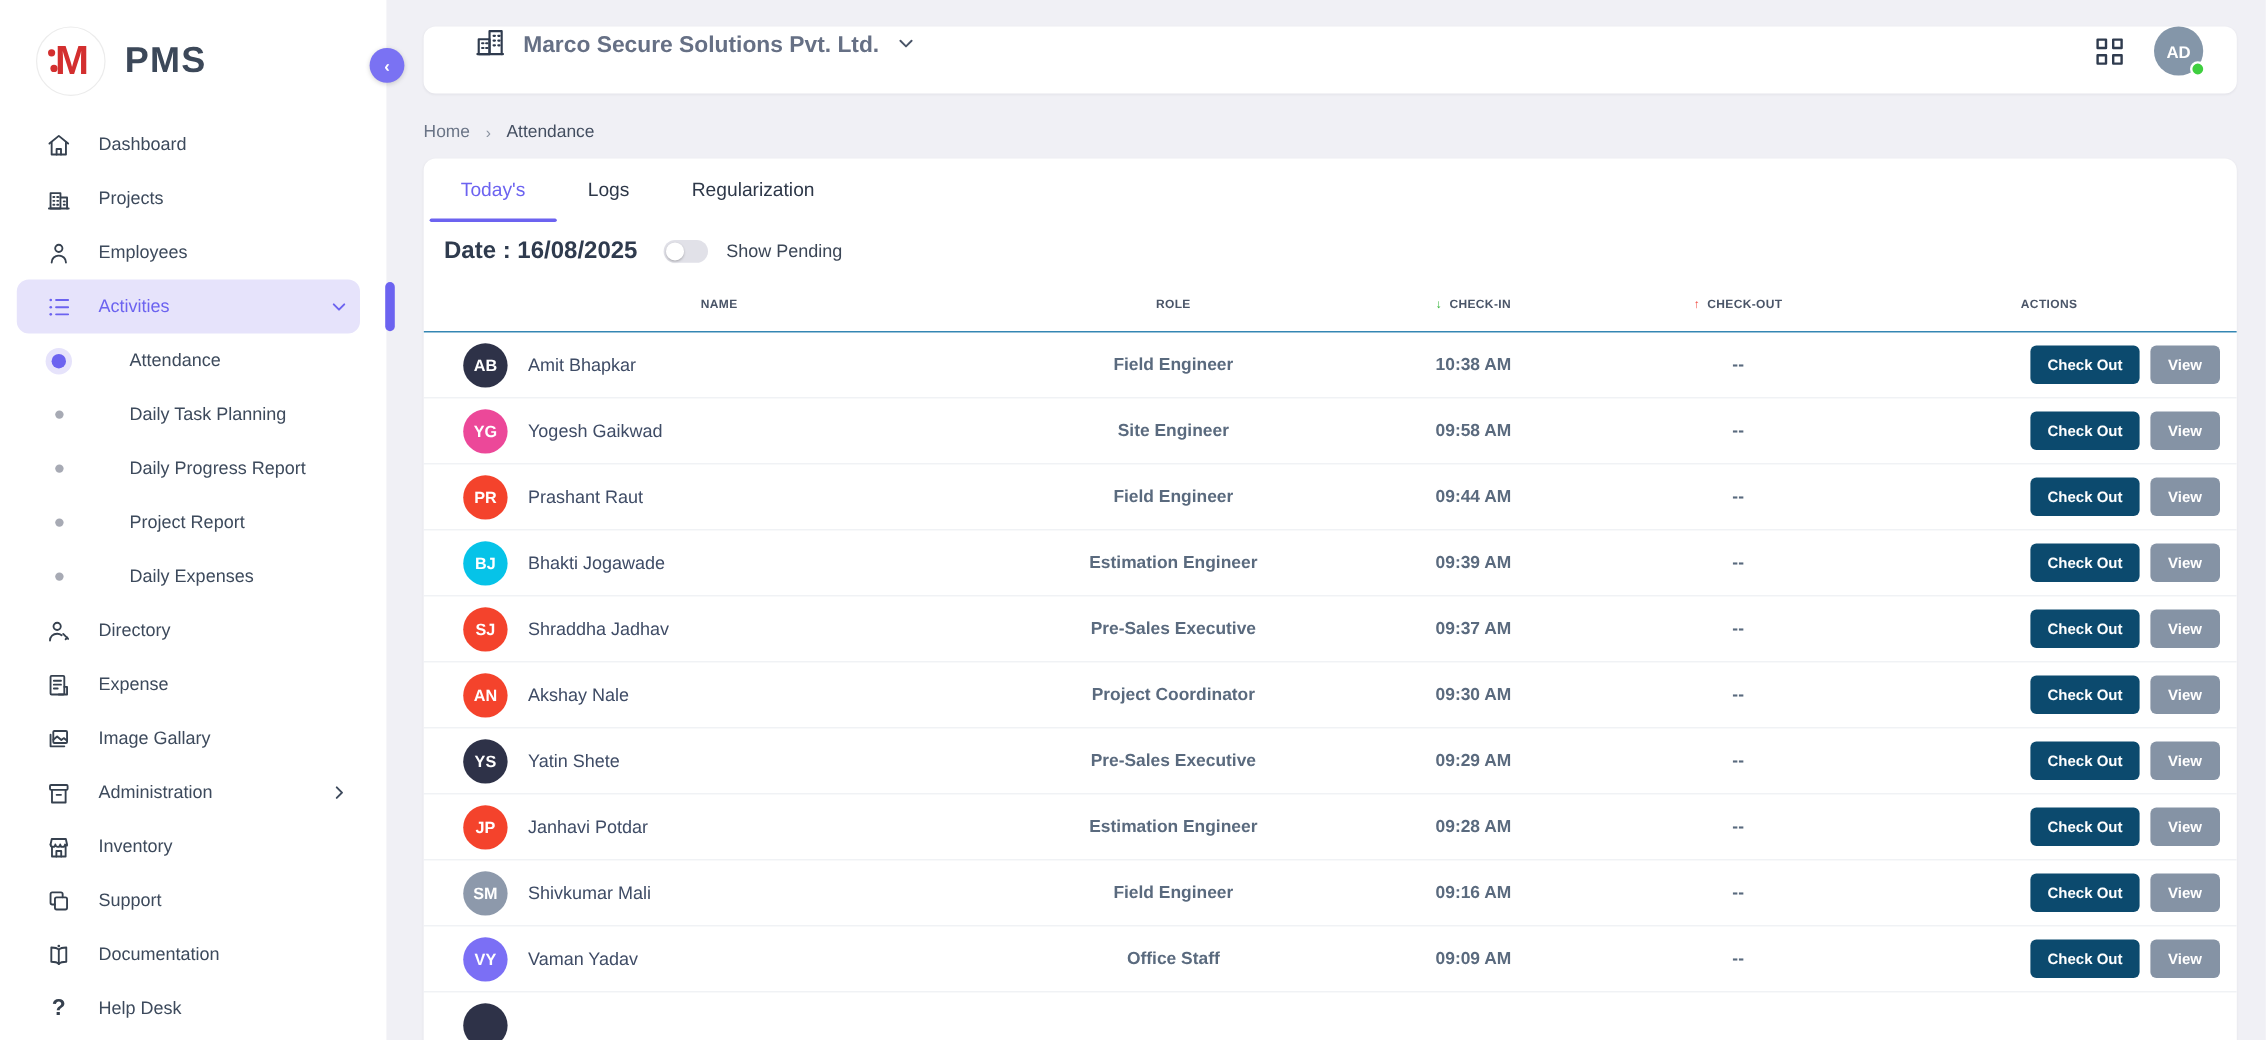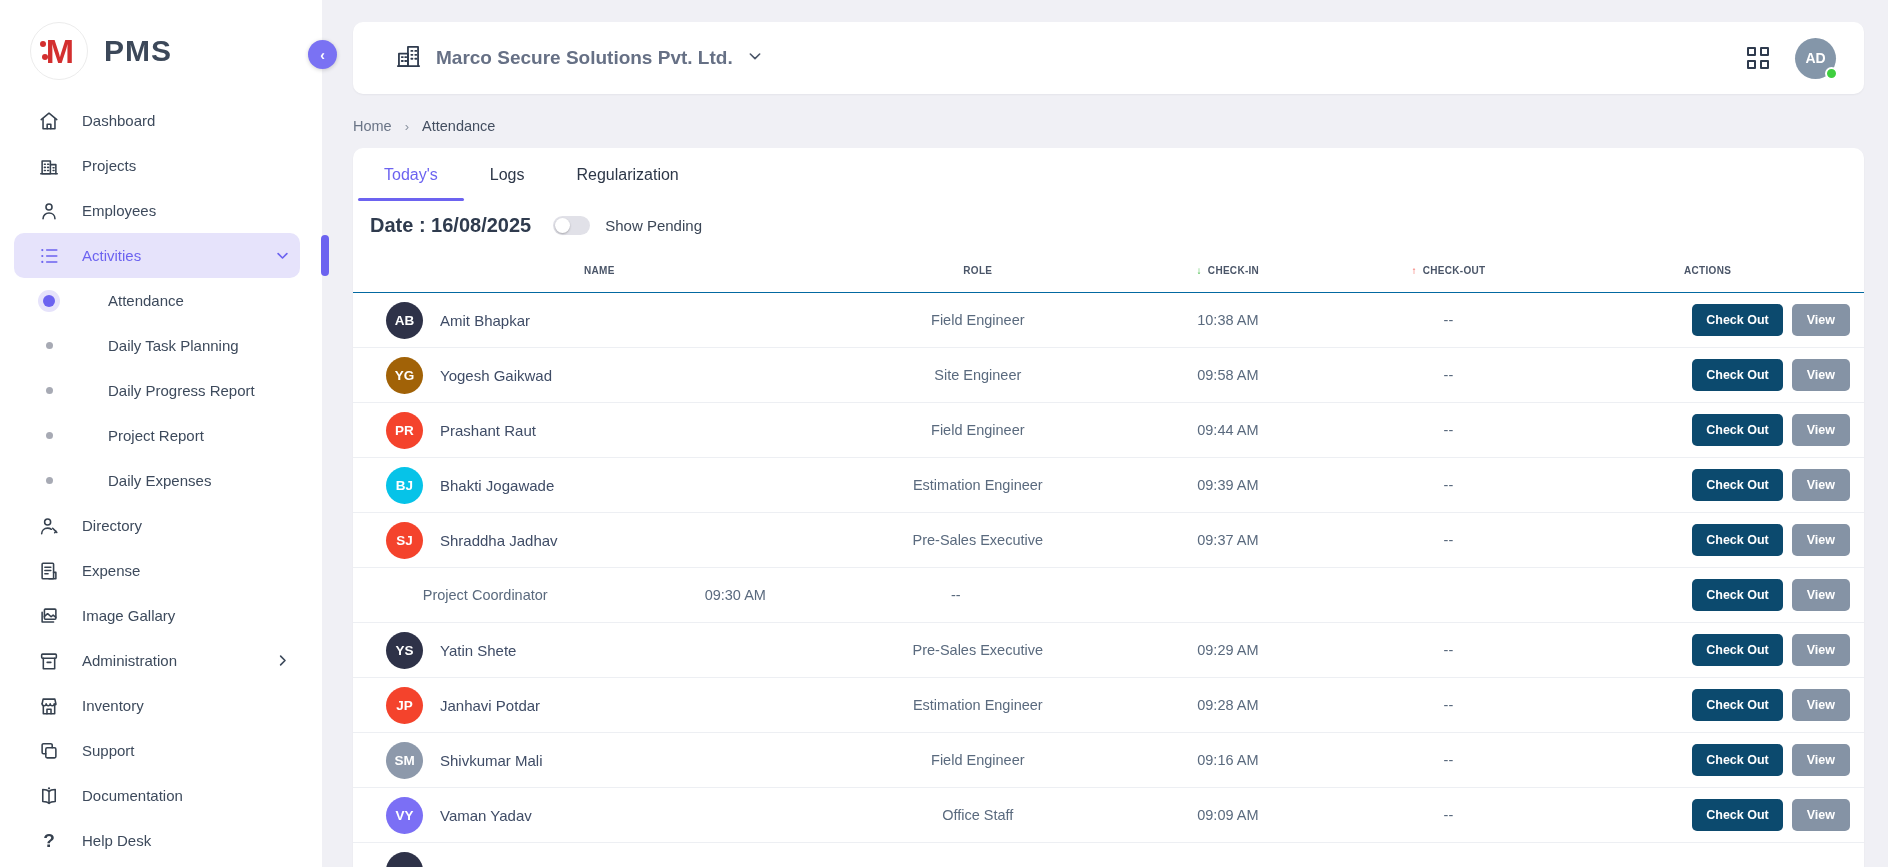--- a/index.html
+++ b/index.html
@@ -31,21 +31,21 @@
   .nav-sub.active .bullet i { width:12px; height:12px; background:#6c63f0; box-shadow:0 0 0 5px #e6e3fb; }
   .glyph-icon { font-size:19px; font-weight:700; color:#36414f; }
 
   
   .collapse-btn { position:absolute; left:308px; top:40px; width:29px; height:29px; border-radius:50%;
     background:#7a72f3; color:#fff; border:none; z-index:5; cursor:pointer; display:flex; align-items:center;
     justify-content:center; font-size:14px; font-weight:700; box-shadow:0 1px 4px rgba(0,0,0,.18); }
 
   
   .main { flex:1; padding:22px 24px 0 31px; }
-  .topbar { height:72px; background:#fff; border-radius:10px; display:flex; align-items:center;
+  .topbar { height:56px; background:#fff; border-radius:10px; display:flex; align-items:flex-start;
     justify-content:space-between; padding:0 28px 0 42px; box-shadow:0 1px 2px rgba(16,24,40,.05);gap:29px; }
   .company { display:flex; align-items:center; gap:14px; cursor:pointer; }
   .company-name { font-size:19px; font-weight:600; color:#667085; }
   .topbar-right { display:flex; align-items:center; gap:26px; }
   .grid-icon { display:grid; grid-template-columns:9px 9px; grid-gap:4px; cursor:pointer; }
   .grid-icon i { width:9px; height:9px; border:2px solid #2f3b4e; border-radius:1px; display:block; }
   .avatar-lg { width:41px; height:41px; border-radius:50%; background:#8496a9; color:#fff; font-weight:700;
     font-size:14px; display:flex; align-items:center; justify-content:center; position:relative; cursor:pointer; }
   .status-dot { position:absolute; right:-2px; bottom:-1px; width:13px; height:13px; border-radius:50%;
     background:#3fcf3f; border:2px solid #fff; }
@@ -76,21 +76,21 @@
   .col-out { flex:0 0 13.6%; } .col-actions { flex:1; }
   .thead > div { text-align:center; }
   .arrow-down { color:#35b43a; margin-right:6px; font-weight:700; }
   .arrow-up { color:#f0483e; margin-right:6px; font-weight:700; }
 
   .trow { display:flex; align-items:center; height:55px; border-bottom:1px solid #edeff3; }
   .trow .col-name { display:flex; align-items:center; padding-left:33px; text-align:left; }
   .avatar { width:37px; height:37px; min-width:37px; border-radius:50%; color:#fff; font-weight:700;
     font-size:13.5px; display:flex; align-items:center; justify-content:center; margin-right:17px; }
   .emp-name { font-size:15px; color:#3f4c66; }
-  .trow .col-role, .trow .col-in, .trow .col-out { text-align:center; font-size:14.5px; color:#5a6a7e; }
+  .trow .col-role, .trow .col-in, .trow .col-out { text-align:center; font-size:14.5px; color:#5a6a7e;font-weight:bold; }
   .trow .col-actions { display:flex; justify-content:flex-end; gap:9px; padding-right:14px; }
   .btn { border:none; border-radius:5px; color:#fff; font-weight:700; font-size:12.5px;
     font-family:inherit; cursor:pointer; }
   .btn-primary { background:#0c4a6e; padding:9px 14px; }
   .btn-gray { background:#8593a5; padding:9px 15px; }
 </style>
 </head>
 <body>
 
 <div class="app">
@@ -341,21 +341,21 @@
     <div class="col-in">10:38 AM</div>
     <div class="col-out">--</div>
     <div class="col-actions">
       <button class="btn btn-primary">Check Out</button>
       <button class="btn btn-gray">View</button>
     </div>
   </div>
 
   <div class="trow">
     <div class="col-name">
-      <span class="avatar" style="background: #a16207;">YG</span>
+      <span class="avatar" style="background: #ec4899;">YG</span>
       <span class="emp-name">Yogesh Gaikwad</span>
     </div>
     <div class="col-role">Site Engineer</div>
     <div class="col-in">09:58 AM</div>
     <div class="col-out">--</div>
     <div class="col-actions">
       <button class="btn btn-primary">Check Out</button>
       <button class="btn btn-gray">View</button>
     </div>
   </div>
@@ -396,20 +396,24 @@
     <div class="col-role">Pre-Sales Executive</div>
     <div class="col-in">09:37 AM</div>
     <div class="col-out">--</div>
     <div class="col-actions">
       <button class="btn btn-primary">Check Out</button>
       <button class="btn btn-gray">View</button>
     </div>
   </div>
 
   <div class="trow">
+    <div class="col-name">
+      <span class="avatar" style="background: rgb(244, 67, 44);">AN</span>
+      <span class="emp-name">Akshay Nale</span>
+    </div>
     <div class="col-role">Project Coordinator</div>
     <div class="col-in">09:30 AM</div>
     <div class="col-out">--</div>
     <div class="col-actions">
       <button class="btn btn-primary">Check Out</button>
       <button class="btn btn-gray">View</button>
     </div>
   </div>
 
   <div class="trow">

